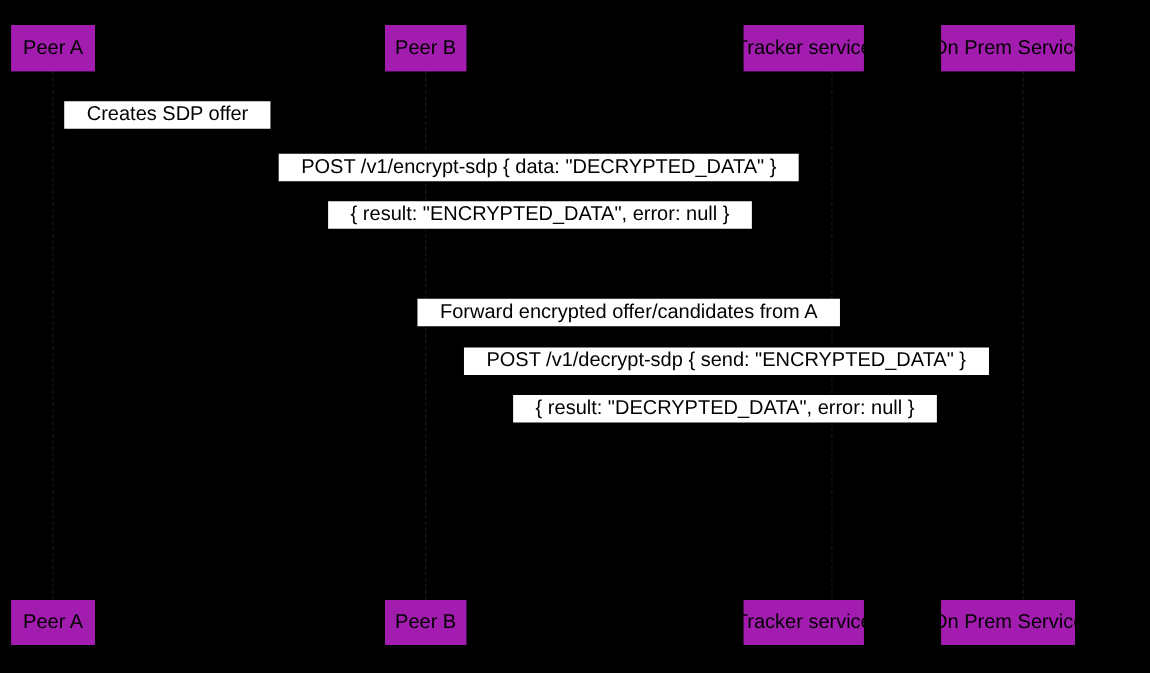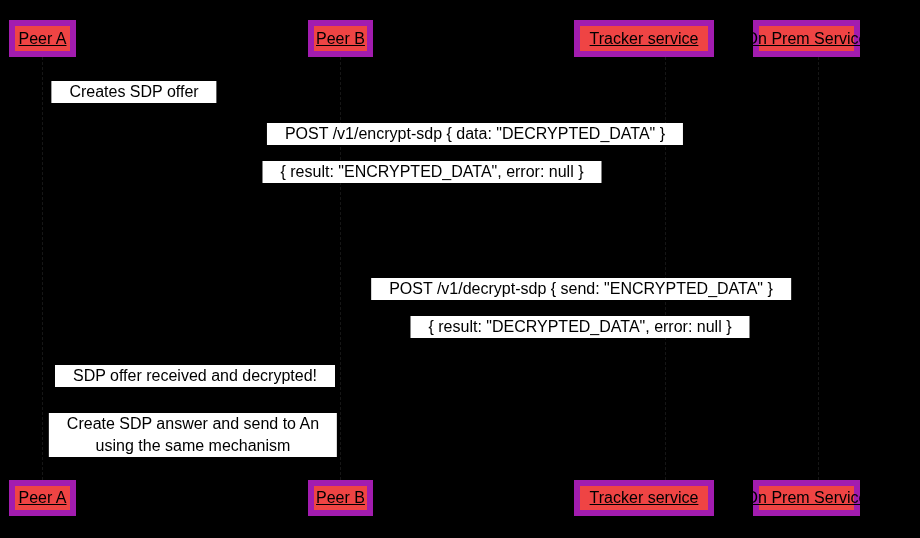--- a/index.html
+++ b/index.html
@@ -12,36 +12,35 @@
     width: 920px;
     height: 538px;
     background: #000000;
     overflow: hidden;
     font-family: "Liberation Sans", sans-serif;
   }
 
   
   .actor {
     position: absolute;
-    background: #ef4444;
+    background: #a21caf;
     color: #000000;
     border: 6px solid #a21caf;
     box-sizing: border-box;
     display: flex;
     align-items: center;
     justify-content: center;
     font-size: 16px;
     white-space: nowrap;
-    text-decoration: underline;
   }
   .actor.top    { top: 20px;  height: 37px; }
   .actor.bottom { top: 480px; height: 36px; }
   .actor.peer-a  { left: 9px;   width: 67px;  }
   .actor.peer-b  { left: 308px; width: 65px; text-align: right;  }
-  .actor.tracker { left: 574px; width: 140px; }
+  .actor.tracker { left: 595px; width: 96px; }
   .actor.onprem  { left: 753px; width: 107px; }
 
   
   .lifeline {
     position: absolute;
     top: 57px;
     height: 423px;
     width: 0;
     border-left: 1px dashed #161616;
   }
@@ -58,21 +57,21 @@
     color: #000000;
     font-size: 16px;
     line-height: 22px;
     white-space: nowrap;
     padding: 0 18px;
     text-align: center;
   }
   .msg.multiline { white-space: pre-line; }
 
   .msg.m0 { left: 134px; top: 81px;  }
-  .msg.m1 { left: 431px; top: 123px; margin-left: 44px; }
+  .msg.m1 { left: 431px; top: 123px; }
   .msg.m2 { left: 432px; top: 161px; }
   .msg.m3 { left: 357px; top: 201px; }
   .msg.m4 { left: 503px; top: 239px; }
   .msg.m5 { left: 581px; top: 278px; }
   .msg.m6 { left: 580px; top: 316px; }
   .msg.m7 { left: 195px; top: 365px; }
   .msg.m8 { left: 193px; top: 413px; }
 </style>
 </head>
 <body>
@@ -85,24 +84,22 @@
   <div class="lifeline onprem"></div>
 
   <div class="actor top peer-a">Peer A</div>
   <div class="actor top peer-b">Peer B</div>
   <div class="actor top tracker">Tracker service</div>
   <div class="actor top onprem">On Prem Service</div>
 
   <div class="msg m0">Creates SDP offer</div>
   <div class="msg m1">POST /v1/encrypt-sdp { data: "DECRYPTED_DATA" }</div>
   <div class="msg m2">{ result: "ENCRYPTED_DATA", error: null }</div>
+  <div class="msg m4">Forward encrypted offer/candidates from A</div>
   <div class="msg m5">POST /v1/decrypt-sdp { send: "ENCRYPTED_DATA" }</div>
   <div class="msg m6">{ result: "DECRYPTED_DATA", error: null }</div>
-  <div class="msg m7">SDP offer received and decrypted!</div>
-  <div class="msg m8 multiline">Create SDP answer and send to An
-using the same mechanism</div>
 
   <div class="actor bottom peer-a">Peer A</div>
   <div class="actor bottom peer-b">Peer B</div>
   <div class="actor bottom tracker">Tracker service</div>
   <div class="actor bottom onprem">On Prem Service</div>
 
 </div>
 
 </body></html>

